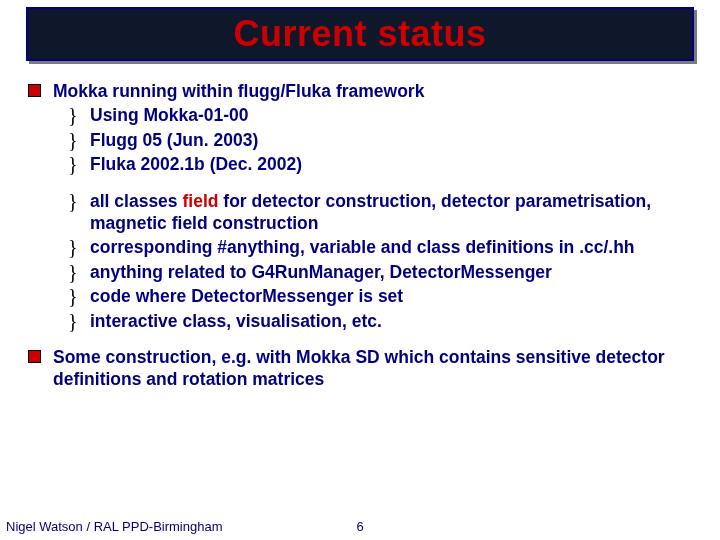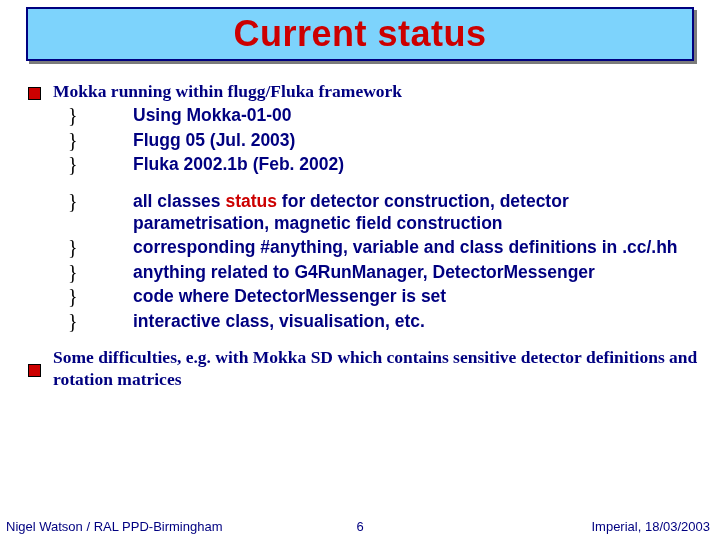--- a/index.html
+++ b/index.html
@@ -20,40 +20,40 @@
   }
   .title-shadow {
     position: absolute;
     top: 3px; left: 3px; right: -3px;
     height: 54px;
     background: #7b7b7b;
   }
   .title-bar {
     position: relative;
     height: 54px;
-    background: #7dd3fc;
+    background: #0f172a;
     border: 2px solid #000080;
     display: flex;
     align-items: center;
     justify-content: center;
   }
   .title-text {
     font-size: 36px;
     color: #cc0000;
     font-weight: bold;
     letter-spacing: 0.5px;
   }
   .content {
     position: absolute;
     top: 80px;
     left: 28px;
     right: 18px;
   }
   .L1 { margin-bottom: 14px; }
-  .L1-row { display: flex; align-items: center; font-family: Liberation Serif, serif; }
+  .L1-row { display: flex; align-items: flex-start; }
   .sq {
     width: 13px; height: 13px;
     background: #cc0000;
     border: 1px solid #000;
     flex: 0 0 auto;
     margin-top: 4px;
     margin-right: 12px;
   }
   .L1-text { flex: 1; line-height: 1.28; }
   .L2 { padding-left: 40px; }
@@ -61,21 +61,21 @@
   .brace {
     font-family: "Times New Roman", serif;
     font-size: 20px;
     font-weight: normal;
     color: #000;
     width: 22px;
     flex: 0 0 auto;
     line-height: 1;
     margin-top: 1px;
   }
-  .L2-text { flex: 1; line-height: 1.28; margin-left: 43px; }
+  .L2-text { flex: 1; line-height: 1.28; }
   .red { color: #cc0000; }
   .footer {
     position: absolute;
     left: 0; right: 0;
     bottom: 6px;
     display: flex;
     justify-content: space-between;
     align-items: flex-end;
     padding: 0 10px 0 6px;
     font-family: "Comic Sans MS", cursive, sans-serif;
@@ -103,34 +103,34 @@
       <div class="sq"></div>
       <div class="L1-text">Mokka running within flugg/Fluka framework</div>
     </div>
     <div class="L2">
       <div class="L2-row">
         <span class="brace">}</span>
         <div class="L2-text">Using Mokka-01-00</div>
       </div>
       <div class="L2-row">
         <span class="brace">}</span>
-        <div class="L2-text">Flugg 05 (Jul. 2003)</div>
+        <div class="L2-text">Flugg 05 (Jun. 2003)</div>
       </div>
       <div class="L2-row">
         <span class="brace">}</span>
-        <div class="L2-text">Fluka 2002.1b (Feb. 2002)</div>
+        <div class="L2-text">Fluka 2002.1b (Dec. 2002)</div>
       </div>
     </div>
   </div>
 
   <div class="L1">
     <div class="L2">
       <div class="L2-row">
         <span class="brace">}</span>
-        <div class="L2-text">all classes <span class="red">status</span> for detector construction, detector parametrisation, magnetic field construction</div>
+        <div class="L2-text">all classes <span class="red">field</span> for detector construction, detector parametrisation, magnetic field construction</div>
       </div>
       <div class="L2-row">
         <span class="brace">}</span>
         <div class="L2-text">corresponding #anything, variable and class definitions in .cc/.hh</div>
       </div>
       <div class="L2-row">
         <span class="brace">}</span>
         <div class="L2-text">anything related to G4RunManager, DetectorMessenger</div>
       </div>
       <div class="L2-row">
@@ -140,23 +140,22 @@
       <div class="L2-row">
         <span class="brace">}</span>
         <div class="L2-text">interactive class, visualisation, etc.</div>
       </div>
     </div>
   </div>
 
   <div class="L1">
     <div class="L1-row">
       <div class="sq"></div>
-      <div class="L1-text">Some difficulties, e.g. with Mokka SD which contains sensitive detector definitions and rotation matrices</div>
+      <div class="L1-text">Some construction, e.g. with Mokka SD which contains sensitive detector definitions and rotation matrices</div>
     </div>
   </div>
 
 </div>
 
 <div class="footer">
   <span>Nigel Watson / RAL PPD-Birmingham</span>
   <span class="center">6</span>
-  <span>Imperial, 18/03/2003</span>
 </div>
 
 </body></html>

